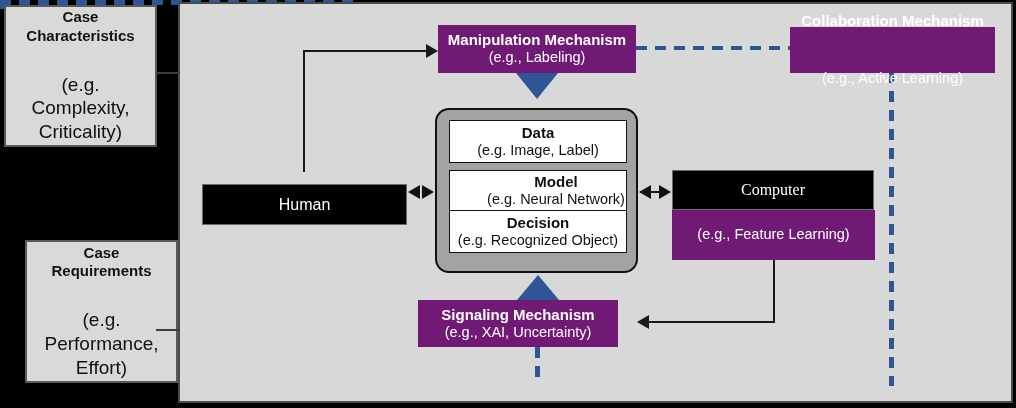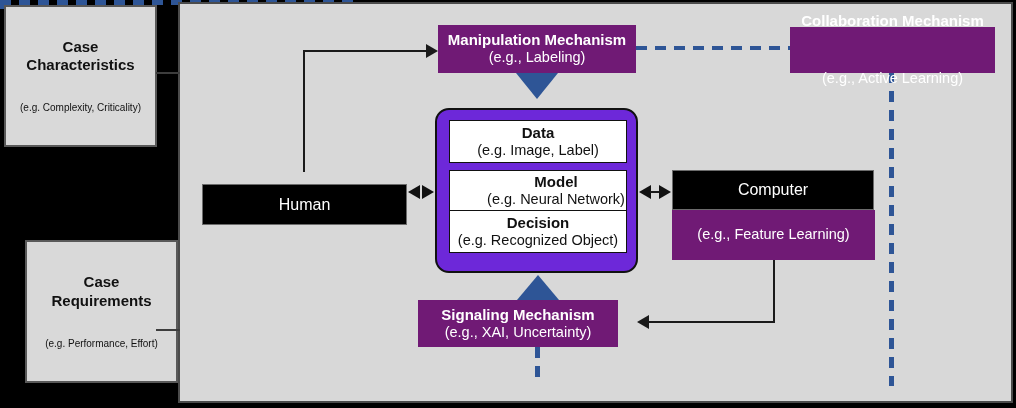--- a/index.html
+++ b/index.html
@@ -14,21 +14,21 @@
   }
   
   .side-box{
     position:absolute;background:#d9d9d9;border:2px solid #595959;
     box-sizing:border-box;display:flex;flex-direction:column;
     align-items:center;justify-content:center;text-align:center;color:#111;gap:20px;
   }
   #case-char{left:4px;top:5px;width:153px;height:142px;}
   #case-req{left:4px;top:240px;width:153px;height:143px;margin-left:21px;}
   .side-box .box-title{font-weight:bold;font-size:15px;line-height:1.25;max-width:130px;}
-  .side-box .box-sub{font-size:10px;line-height:1.25;margin-top:7px;max-width:140px;}
+  .side-box .box-sub{font-size:19px;line-height:1.25;margin-top:7px;max-width:140px;}
   .conn-line{position:absolute;height:2px;background:#3d3d3d;}
   #conn-char{left:156px;top:72px;width:24px;}
   #conn-req{left:156px;top:329px;width:24px;}
   
   .blue-box{
     position:absolute;background:#701a75;color:#fff;box-sizing:border-box;
     display:flex;flex-direction:column;align-items:center;justify-content:center;
     text-align:center;line-height:1.22;
   }
   .blue-box .bb-title{font-weight:bold;font-size:15px;white-space:nowrap;}
@@ -37,25 +37,25 @@
   #box-collab{left:790px;top:27px;width:205px;height:46px;gap:40px;}
   #box-auto{left:672px;top:210px;width:203px;height:50px;}
   #box-signal{left:418px;top:300px;width:200px;height:47px;}
   
   .black-box{
     position:absolute;background:#000;color:#fff;border:1px solid #6b6b6b;
     box-sizing:border-box;display:flex;align-items:center;justify-content:center;
     font-size:16px;
   }
   #box-human{left:202px;top:172px;width:205px;height:41px;margin-top:12px;}
-  #box-computer{left:672px;top:170px;width:202px;height:40px;}
+  #box-computer{left:672px;top:170px;width:202px;height:40px;font-family:Liberation Serif, serif;}
   
   #center-box{
     position:absolute;left:435px;top:108px;width:203px;height:165px;
-    background:#6d28d9;border:2px solid #111;border-radius:14px;box-sizing:border-box;
+    background:#a3a3a3;border:2px solid #111;border-radius:14px;box-sizing:border-box;
   }
   .stack-box{
     position:absolute;left:12px;width:178px;background:#fff;border:1.5px solid #111;
     box-sizing:border-box;display:flex;flex-direction:column;align-items:center;
     justify-content:center;text-align:center;color:#111;line-height:1.2;
   }
   #stack-data{top:10px;height:43px;}
   #stack-model{top:60px;height:41px;padding-left:36px;}
   #stack-decision{top:100px;height:43px;}
   .stack-box .sb-title{font-weight:bold;font-size:15px;}

